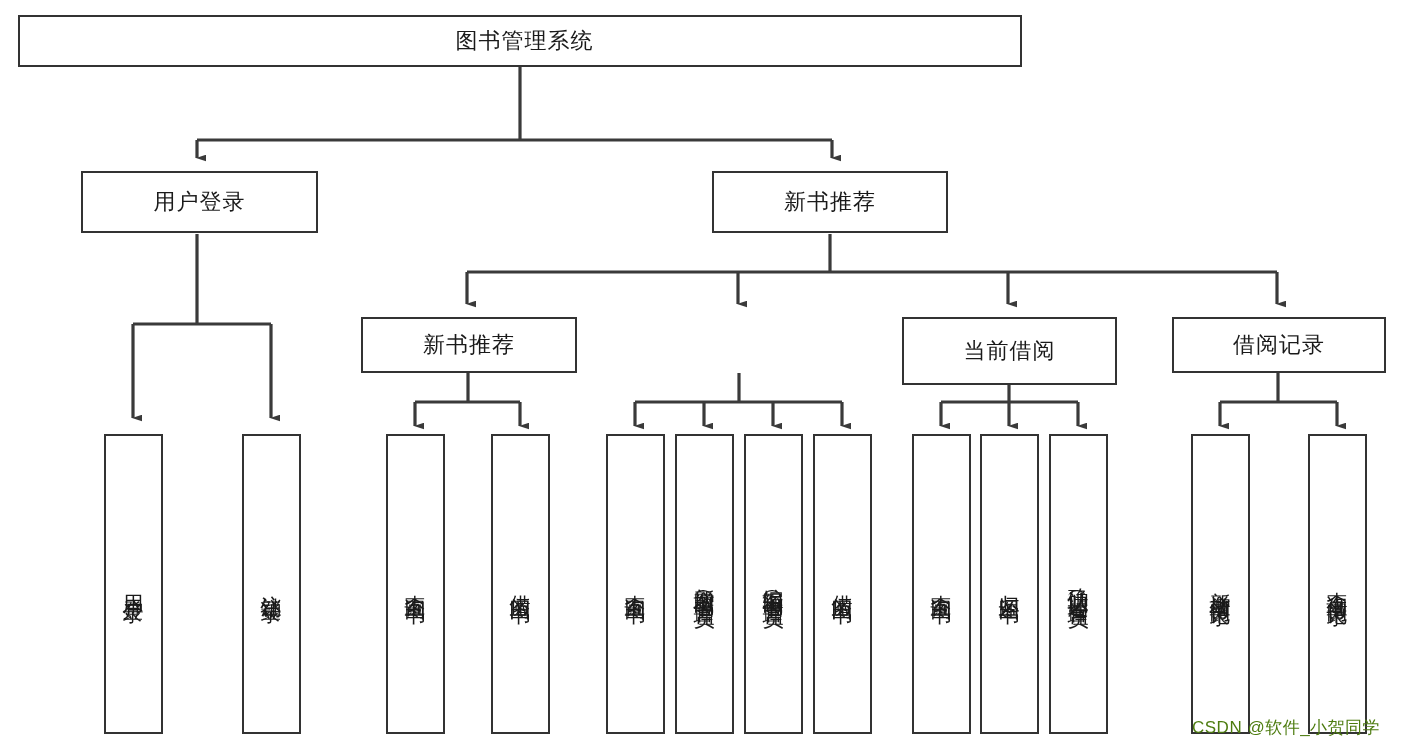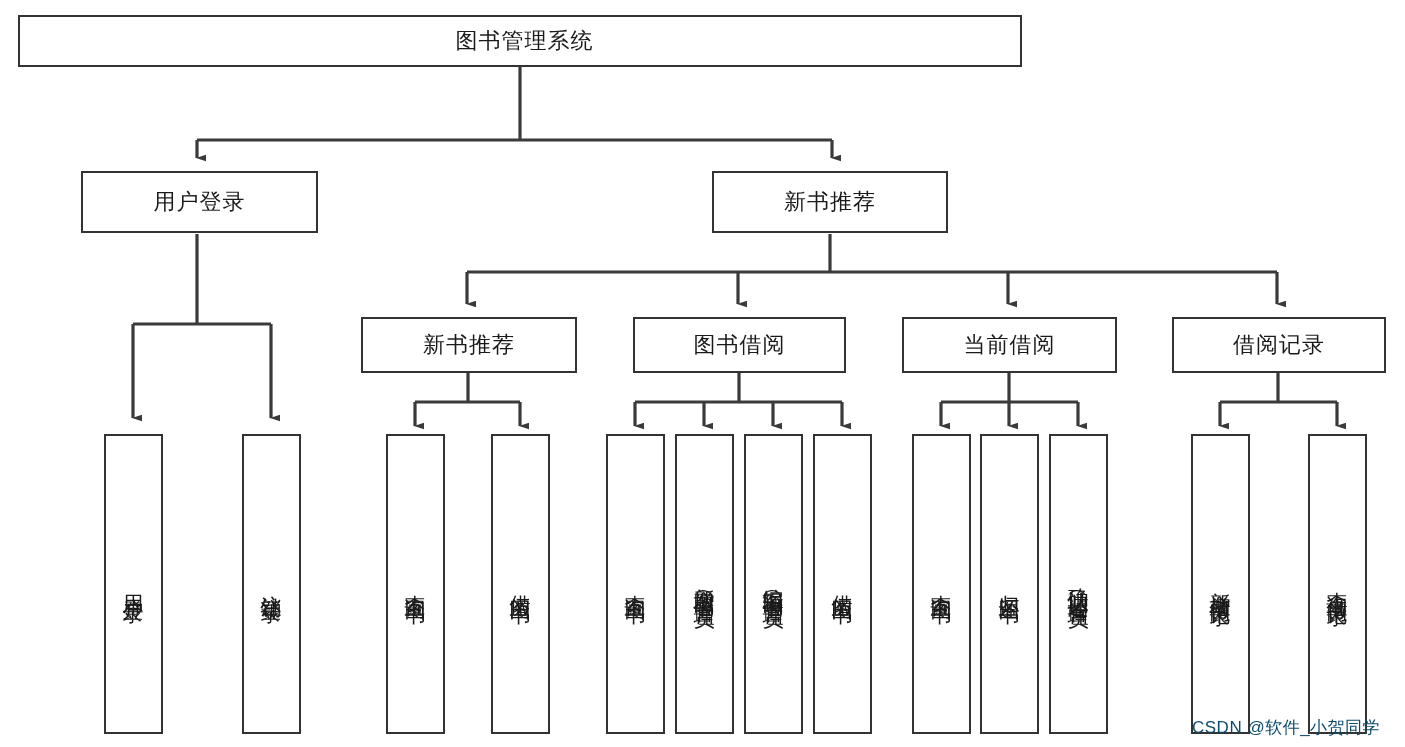--- a/index.html
+++ b/index.html
@@ -41,21 +41,21 @@
     writing-mode: vertical-rl;
     text-orientation: upright;
     letter-spacing: 3px;
     line-height: 1;
     white-space: nowrap;
   }
   .node .htext { white-space: nowrap; }
   .watermark {
     position: absolute;
     font-size: 17px;
-    color: #0c4a6e;
+    color: #4d7c0f;
     letter-spacing: 0.5px;
     white-space: nowrap;
     user-select: none;
   }
 </style>
 </head>
 <body>
 
 <div id="canvas">
 
@@ -118,25 +118,22 @@
   </div>
 
   <div class="node horiz" style="left:712px; top:171px; width:236px; height:62px;">
     <span class="htext">新书推荐</span>
   </div>
 
   <div class="node horiz" style="left:361px; top:317px; width:216px; height:56px;">
     <span class="htext">新书推荐</span>
   </div>
 
-  <div class="node horiz" style="left:633px; top:317px; width:213px; height:56px;">
-    <span class="htext">图书借阅</span>
-  </div>
 
-  <div class="node horiz" style="left:902px; top:317px; width:215px; height:56px;">
+  <div class="node horiz" style="left:902px; top:317px; width:215px; height:68px;">
     <span class="htext">当前借阅</span>
   </div>
 
   <div class="node horiz" style="left:1172px; top:317px; width:214px; height:56px;font-family:Liberation Mono, monospace;">
     <span class="htext">借阅记录</span>
   </div>
 
   <div class="node vert" style="left:104px; top:434px; width:59px; height:300px;">
     <span class="vtext">用户登录</span>
   </div>

